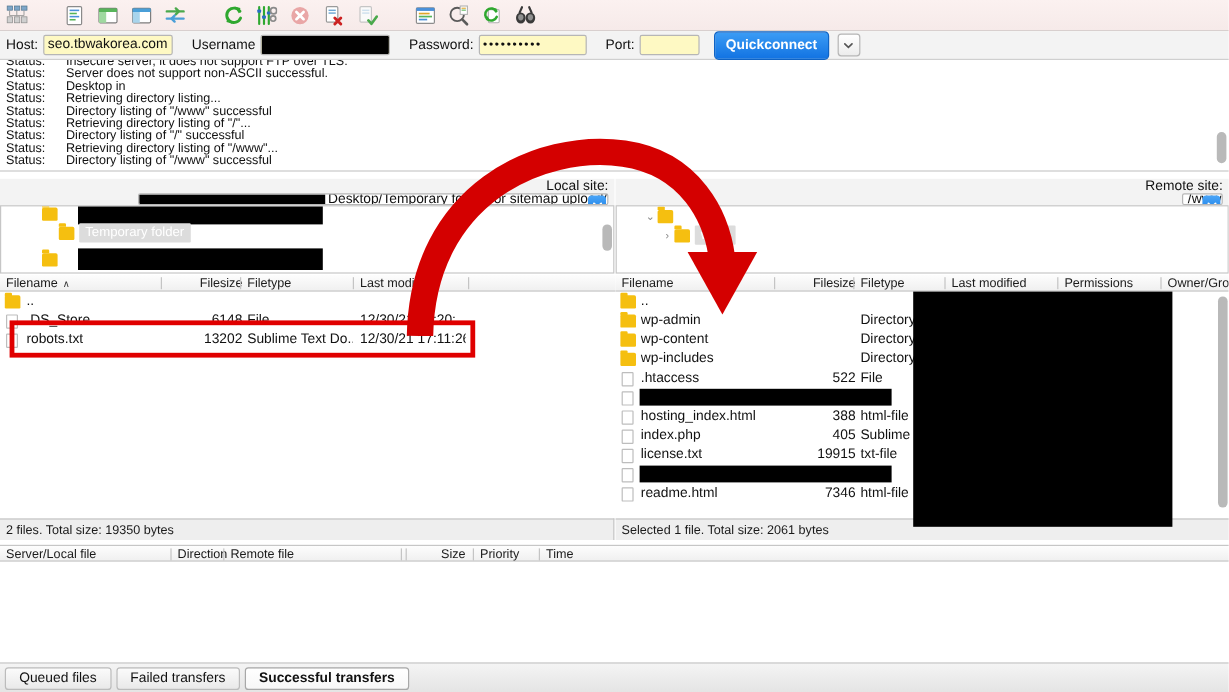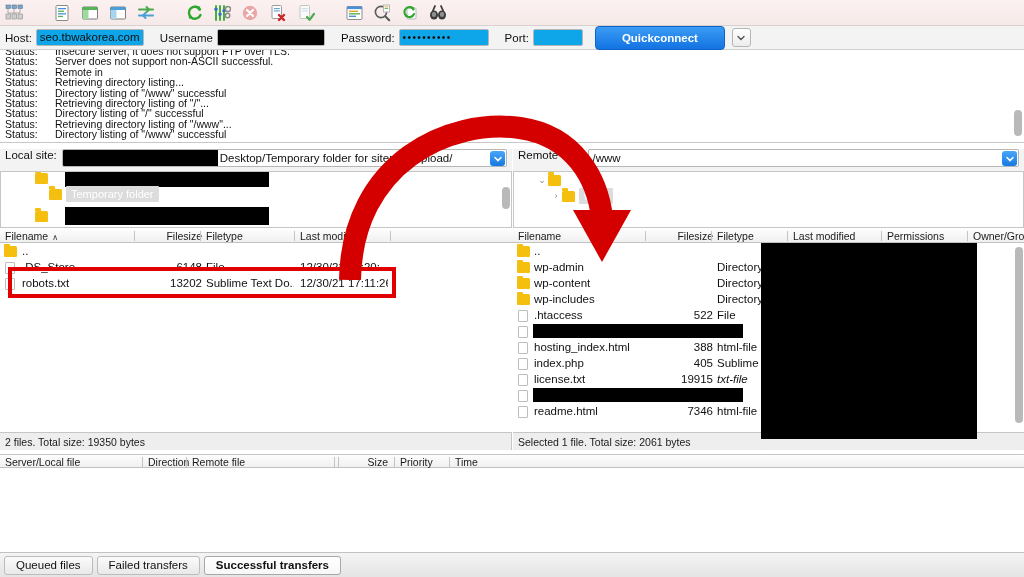--- a/index.html
+++ b/index.html
@@ -39,21 +39,21 @@
     width: 1024px; height: 24px;
     background: #f3f3f3;
     border-bottom: 1px solid #cfcfcf;
     display: flex; align-items: center;
     padding-left: 5px;
     font-size: 11.5px; color: #101010;
   }
   .qlabel { margin-right: 4px; white-space: nowrap; }
   .qinput {
     height: 17px;
-    background: #0ea5e9;
+    background: #fef9c3;
     border: 1px solid #b6b6b6;
     border-radius: 2px;
     font-size: 11.5px;
     padding: 0 3px;
     line-height: 15px;
     color: #101010;
     display: flex; align-items: flex-end;
     position: relative;
     overflow: hidden;
   }
@@ -67,21 +67,21 @@
     background: #000000;
   }
   .qconnect {
     height: 24px;
     background: linear-gradient(to bottom, #3b9cf5 0%, #1273e2 100%);
     border: 1px solid #0f63c4;
     border-radius: 4px;
     color: #ffffff;
     font-size: 11.5px;
     font-weight: bold;
-    padding: 0 26px;
+    padding: 0 9px;
     display: flex; align-items: center;
     margin-right: 7px;
   }
   .qdrop {
     width: 19px; height: 19px;
     background: linear-gradient(to bottom, #ffffff 0%, #ececec 100%);
     border: 1px solid #b6b6b6;
     border-radius: 3px;
     display: flex; align-items: center; justify-content: center;
   }
@@ -111,23 +111,23 @@
   .log-thumb {
     position: absolute; right: 0; top: 58px;
     width: 8px; height: 26px;
     background: #b9b9b9;
     border-radius: 4px;
   }
 
   
   .siterow {
     position: absolute; top: 149px; height: 22px;
-    display: flex; align-items: flex-start;
+    display: flex; align-items: flex-end;
     background: #f3f3f3;
-    font-size: 11.5px; color: #101010;
+    font-size: 11.5px; color: #101010; flex-direction: column;
   }
   .siterow.local  { left: 0;   width: 512px; padding-left: 5px; }
   .siterow.remote { left: 513px; width: 511px; padding-left: 5px; }
   .site-label { margin-right: 5px; white-space: nowrap; }
   .site-combo {
     flex: 1;
     height: 18px;
     background: #ffffff;
     border: 1px solid #b6b6b6;
     border-radius: 2px;
@@ -503,21 +503,21 @@
         <div class="logrow">
           <span class="lk">Status:</span>
           <span class="lv">Insecure server, it does not support FTP over TLS.</span>
         </div>
         <div class="logrow">
           <span class="lk">Status:</span>
           <span class="lv">Server does not support non-ASCII successful.</span>
         </div>
         <div class="logrow">
           <span class="lk">Status:</span>
-          <span class="lv">Remote in</span>
+          <span class="lv">Desktop in</span>
         </div>
         <div class="logrow">
           <span class="lk">Status:</span>
           <span class="lv">Retrieving directory listing...</span>
         </div>
         <div class="logrow">
           <span class="lk">Status:</span>
           <span class="lv">Directory listing of "/www" successful</span>
         </div>
         <div class="logrow">
@@ -698,21 +698,21 @@
         <div class="frow">
           <span class="file-ico"></span>
           <span class="fc" style="left: 21px; width: 114px;">index.php</span>
           <span class="fc num" style="left: 138px; width: 62px;">405</span>
           <span class="fc" style="left: 204px; width: 72px;">Sublime T...</span>
         </div>
         <div class="frow">
           <span class="file-ico"></span>
           <span class="fc" style="left: 21px; width: 114px;">license.txt</span>
           <span class="fc num" style="left: 138px; width: 62px;">19915</span>
-          <span class="fc" style="left: 204px; width: 72px; font-style: italic;">txt-file</span>
+          <span class="fc" style="left: 204px; width: 72px;">txt-file</span>
         </div>
         <div class="frow">
           <span class="file-ico"></span>
           <span class="row-redact" style="left: 20px; width: 210px;"></span>
         </div>
         <div class="frow">
           <span class="file-ico"></span>
           <span class="fc" style="left: 21px; width: 114px;">readme.html</span>
           <span class="fc num" style="left: 138px; width: 62px;">7346</span>
           <span class="fc" style="left: 204px; width: 72px;">html-file</span>

